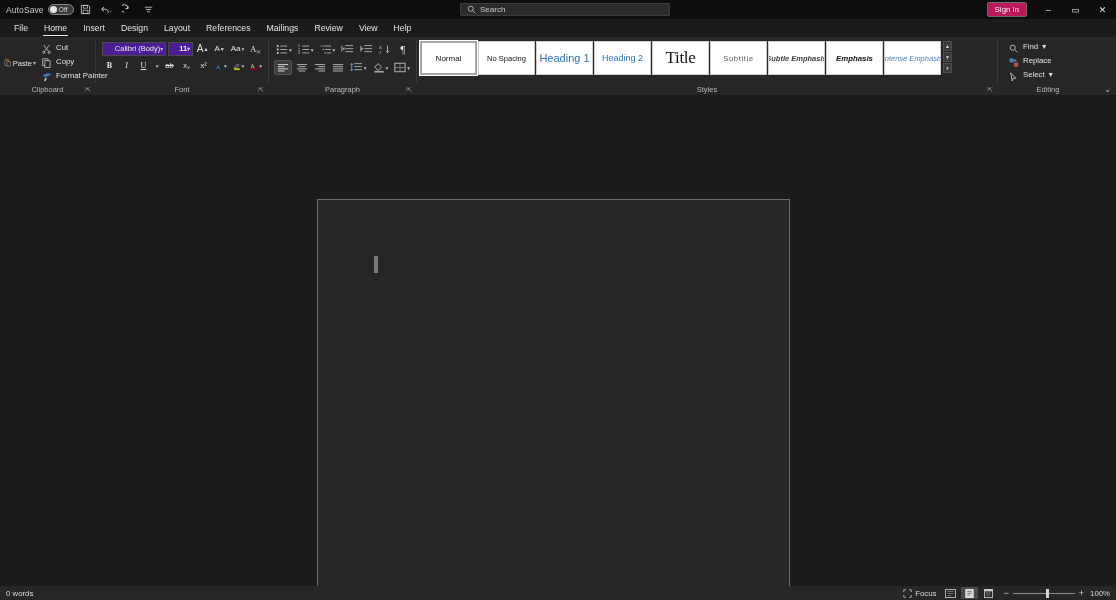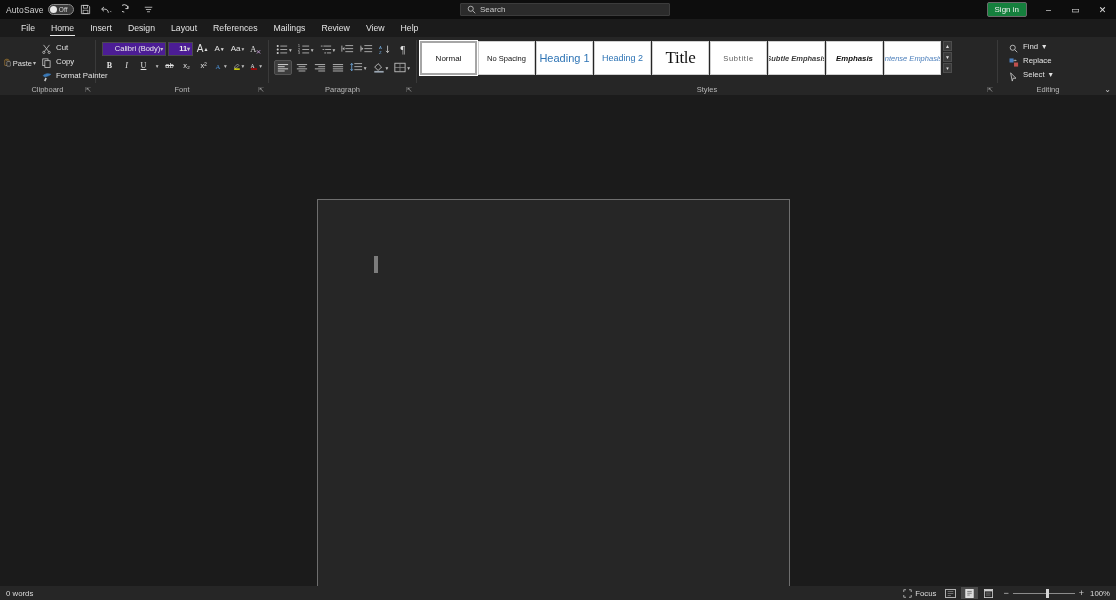--- a/index.html
+++ b/index.html
@@ -42,31 +42,31 @@
     position: absolute; left: 460px; width: 210px; height: 13px;
     background: #2b2b2b; border: 1px solid #3c3c3c; display: flex; align-items: center;
     gap: 4px; padding-left: 6px; border-radius: 1px;
   }
   .searchbox .s-ico { color: #c6c6c6; display: flex; }
   .search-ph { font-size: 8px; color: #c9c9c9; }
 
   .title-right { margin-left: auto; display: flex; align-items: center; height: 19px; }
   .signin {
     font-size: 8px; color: #f0f0f0; border: 1px solid #6a6a6a; border-radius: 2px;
-    padding: 1px 7px; margin-right: 8px; background: #15803d; line-height: 11px;
+    padding: 1px 7px; margin-right: 8px; background: #be185d; line-height: 11px;
   }
   .wbtn {
     width: 27px; height: 19px; display: flex; align-items: center; justify-content: center;
     color: #e0e0e0; font-size: 9px;
   }
 
   
   .tabstrip {
     height: 18px; background: #1b1b1b; display: flex; align-items: center;
-    padding-left: 13px; flex: none; position: relative;
+    padding-left: 6px; flex: none; position: relative;
   }
   .tab {
     font-size: 8.7px; color: #e3e3e3; padding: 0 8px; height: 18px;
     display: flex; align-items: center; position: relative; white-space: nowrap;
   }
   .tab.active::after {
     content: ""; position: absolute; left: 7px; right: 7px; bottom: 1px;
     height: 1px; background: #e8e8e8;
   }
   .share-btn {

